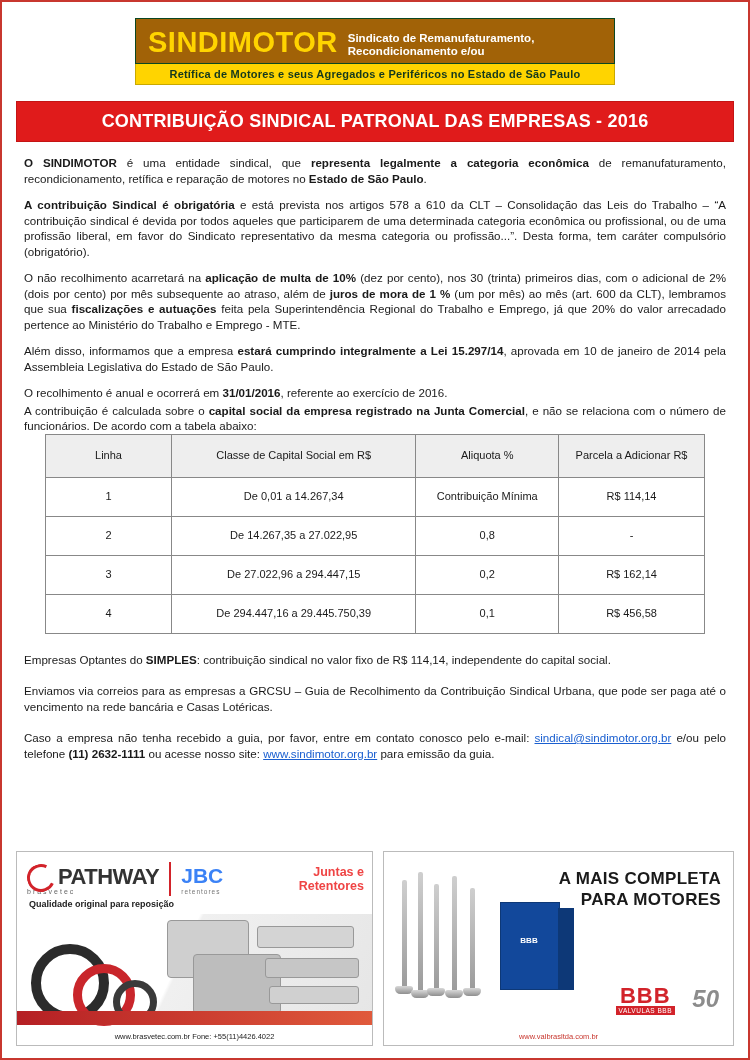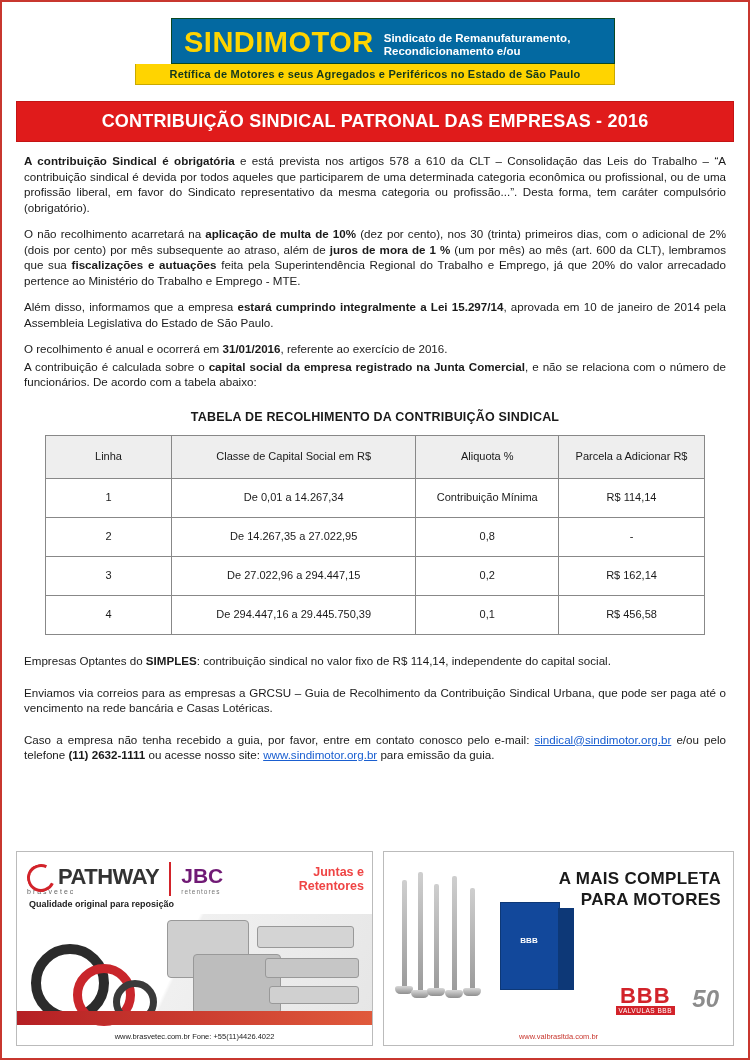--- a/index.html
+++ b/index.html
@@ -24,24 +24,23 @@
   }
 
   
   .logo-wrap {
     margin: 16px auto 0 auto;
     width: 480px;
   }
   .logo-top {
     display: flex;
     align-items: stretch;
-    background: #0369a1;
+    background: #a16207;
     border: 1px solid #0a4722;
     height: 44px;
-    margin-left: 36px;
   }
   .logo-name {
     color: #ffd400;
     font-weight: bold;
     font-size: 29px;
     letter-spacing: 0.5px;
     padding: 4px 10px 0 12px;
     font-family: "Liberation Sans", sans-serif;
     line-height: 38px;
   }
@@ -182,21 +181,21 @@
   }
   .divider-v {
     width: 2px;
     height: 34px;
     background: #d2232a;
     margin: 0 10px;
   }
   .jbc {
     font-weight: bold;
     font-size: 21px;
-    color: #701a75;
+    color: #3b82f6;
   }
   .jbc-sub {
     font-size: 6.5px;
     color: #777;
     letter-spacing: 1px;
   }
   .juntas {
     margin-left: auto;
     text-align: right;
     font-weight: bold;
@@ -316,20 +315,23 @@
         <div>Recondicionamento e/ou</div>
       </div>
     </div>
     <div class="logo-bottom">Retífica de Motores e seus Agregados e Periféricos no Estado de São Paulo</div>
   </div>
 
   <div class="title-bar">CONTRIBUIÇÃO SINDICAL PATRONAL DAS EMPRESAS - 2016</div>
 
   <div class="content">
 
+    <p class="first">
+      <b>O SINDIMOTOR</b><span> é uma entidade sindical, que </span><b>representa legalmente a categoria econômica</b><span> de remanufaturamento, recondicionamento, retífica e reparação de motores no </span><b>Estado de São Paulo</b><span>.</span>
+    </p>
 
     <p>
       <b> A contribuição  Sindical é obrigatória</b><span> e está prevista nos artigos  578 a 610  da  CLT – Consolidação  das  Leis  do  Trabalho  – “A contribuição sindical é devida por todos aqueles que participarem de uma determinada categoria econômica ou profissional, ou de uma profissão liberal, em favor do Sindicato representativo da mesma categoria ou profissão...”. Desta forma, tem caráter compulsório (obrigatório).</span>
     </p>
 
     <p>
       <span>O não recolhimento acarretará na </span><b>aplicação de multa de 10%</b><span> (dez por cento), nos 30 (trinta) primeiros dias, com o adicional de 2% (dois por cento) por mês subsequente ao atraso, além de </span><b>juros de mora de 1 %</b><span> (um por mês) ao mês (art. 600 da CLT), lembramos que sua </span><b>fiscalizações e autuações</b><span> feita pela Superintendência Regional do Trabalho e Emprego, já que 20% do valor arrecadado pertence ao Ministério do Trabalho e Emprego - MTE.</span>
     </p>
 
     <p>
@@ -337,21 +339,20 @@
     </p>
 
     <p>
       <span>O recolhimento é anual e ocorrerá em </span><b>31/01/2016</b><span>,  referente ao exercício de 2016.</span>
     </p>
 
     <p style="margin-top:2px;">
       <span> A contribuição é calculada sobre o </span><b>capital social da empresa registrado na Junta Comercial</b><span>, e não se relaciona com o número de funcionários. De acordo com a tabela abaixo:</span>
     </p>
 
-    <div class="table-title">TABELA DE RECOLHIMENTO DA CONTRIBUIÇÃO SINDICAL</div>
 
     <table class="rates">
       <thead>
         <tr>
           <th class="col1">Linha</th>
           <th class="col2">Classe de Capital Social em R$</th>
           <th class="col3">Aliquota %</th>
           <th class="col4">Parcela a  Adicionar R$</th>
         </tr>
       </thead>

